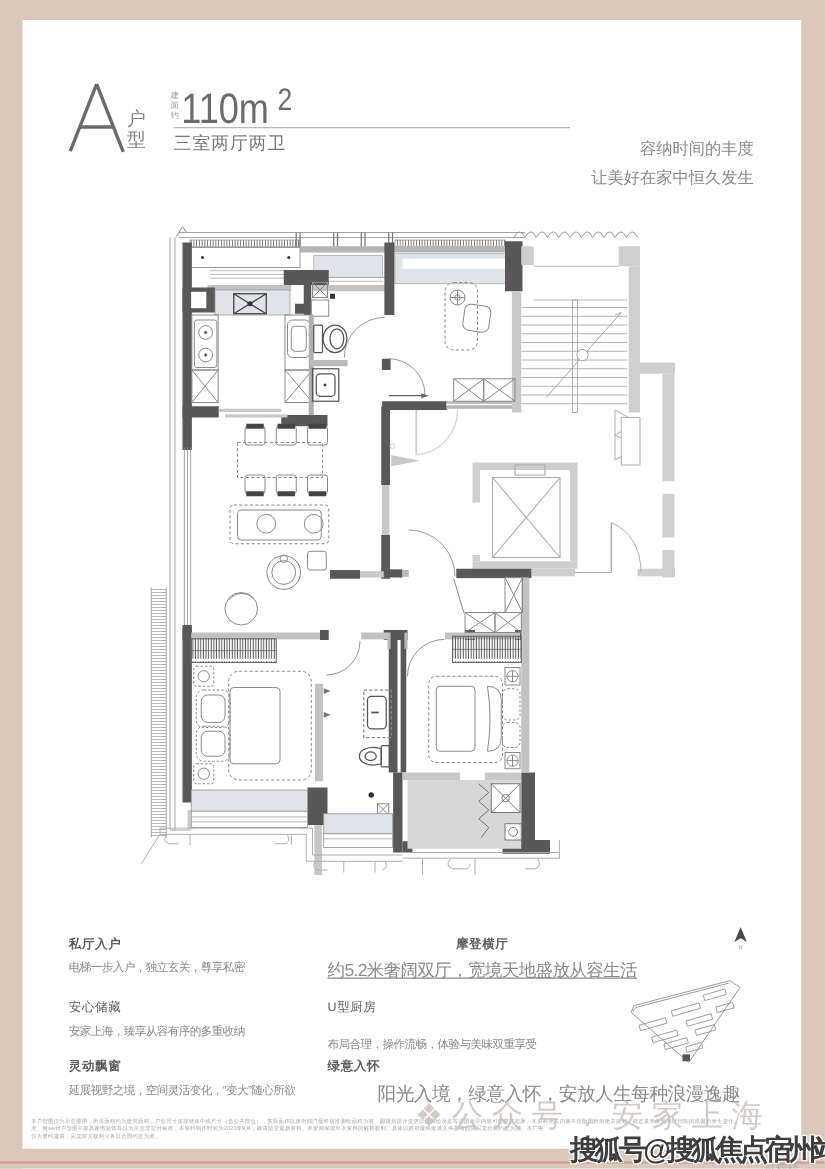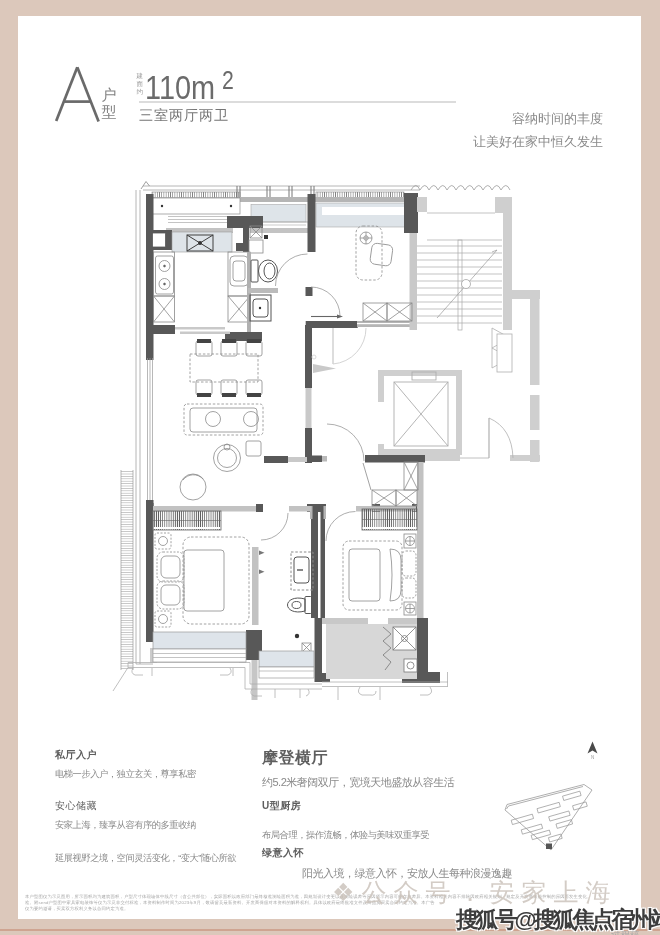--- a/index.html
+++ b/index.html
@@ -429,33 +429,34 @@
 
 <div class="abs" style="left:55px;top:748px;white-space:nowrap;">
   <div style="font-size:10px;color:#5e5e5e;font-weight:bold;letter-spacing:0.5px;">私厅入户</div>
   <div style="font-size:9.3px;color:#8a8a8a;margin-top:6px;letter-spacing:-0.5px;">电梯一步入户，独立玄关，尊享私密</div>
 </div>
 <div class="abs" style="left:55px;top:799px;white-space:nowrap;">
   <div style="font-size:10px;color:#5e5e5e;font-weight:normal;letter-spacing:0.5px;">安心储藏</div>
   <div style="font-size:9.3px;color:#8a8a8a;margin-top:6px;letter-spacing:-0.5px;">安家上海，臻享从容有序的多重收纳</div>
 </div>
 <div class="abs" style="left:55px;top:846px;white-space:nowrap;">
+  <div style="font-size:10px;color:#5e5e5e;font-weight:bold;letter-spacing:0.5px;">灵动飘窗</div>
   <div style="font-size:9.3px;color:#8a8a8a;margin-top:6px;letter-spacing:-0.5px;">延展视野之境，空间灵活变化，“变大”随心所欲</div>
 </div>
 <div class="abs" style="left:262px;top:748px;white-space:nowrap;">
-  <div style="font-size:16px;color:#5e5e5e;font-weight:bold;letter-spacing:0.5px;">摩登横厅</div>
-  <div style="font-size:11px;color:#8a8a8a;margin-top:6px;letter-spacing:-0.5px;">约5.2米奢阔双厅，宽境天地盛放从容生活</div>
+  <div style="font-size:10px;color:#5e5e5e;font-weight:bold;letter-spacing:0.5px;text-align:center;">摩登横厅</div>
+  <div style="font-size:14px;color:#8a8a8a;margin-top:6px;letter-spacing:-0.5px;text-decoration:underline;">约5.2米奢阔双厅，宽境天地盛放从容生活</div>
 </div>
 <div class="abs" style="left:262px;top:799px;white-space:nowrap;">
-  <div style="font-size:10px;color:#5e5e5e;font-weight:bold;letter-spacing:0.5px;">U型厨房</div>
+  <div style="font-size:10px;color:#5e5e5e;font-weight:normal;letter-spacing:0.5px;">U型厨房</div>
   <div style="font-size:9.3px;color:#8a8a8a;margin-top:16px;letter-spacing:-0.5px;">布局合理，操作流畅，体验与美味双重享受</div>
 </div>
 <div class="abs" style="left:262px;top:846px;white-space:nowrap;">
   <div style="font-size:10px;color:#5e5e5e;font-weight:bold;letter-spacing:0.5px;">绿意入怀</div>
-  <div style="font-size:11px;color:#8a8a8a;margin-top:6px;letter-spacing:-0.5px;padding-left:40px;">阳光入境，绿意入怀，安放人生每种浪漫逸趣</div>
+  <div style="font-size:15px;color:#8a8a8a;margin-top:6px;letter-spacing:-0.5px;padding-left:40px;">阳光入境，绿意入怀，安放人生每种浪漫逸趣</div>
 </div>
 
 <svg class="abs" style="left:480px;top:730px;" width="170" height="140" viewBox="480 730 170 140">
   <path d="M592.5 741.5 L597.5 753.5 L592.5 750.5 L587.5 753.5 Z" fill="#4a4a4a"></path>
   <text x="592.5" y="759" font-size="4.5" fill="#999" text-anchor="middle">N</text>
   <g fill="none" stroke="#9a9a9a" stroke-width="0.8">
     <path d="M505 810 L507 804.5 L584 784.5 L592 790 L551 850 Z"></path>
     <path d="M506.5 809 L508.5 806 L583 786.5"></path>
   </g>
   <g fill="none" stroke="#9a9a9a" stroke-width="0.7" transform="rotate(-16 548 818)">

